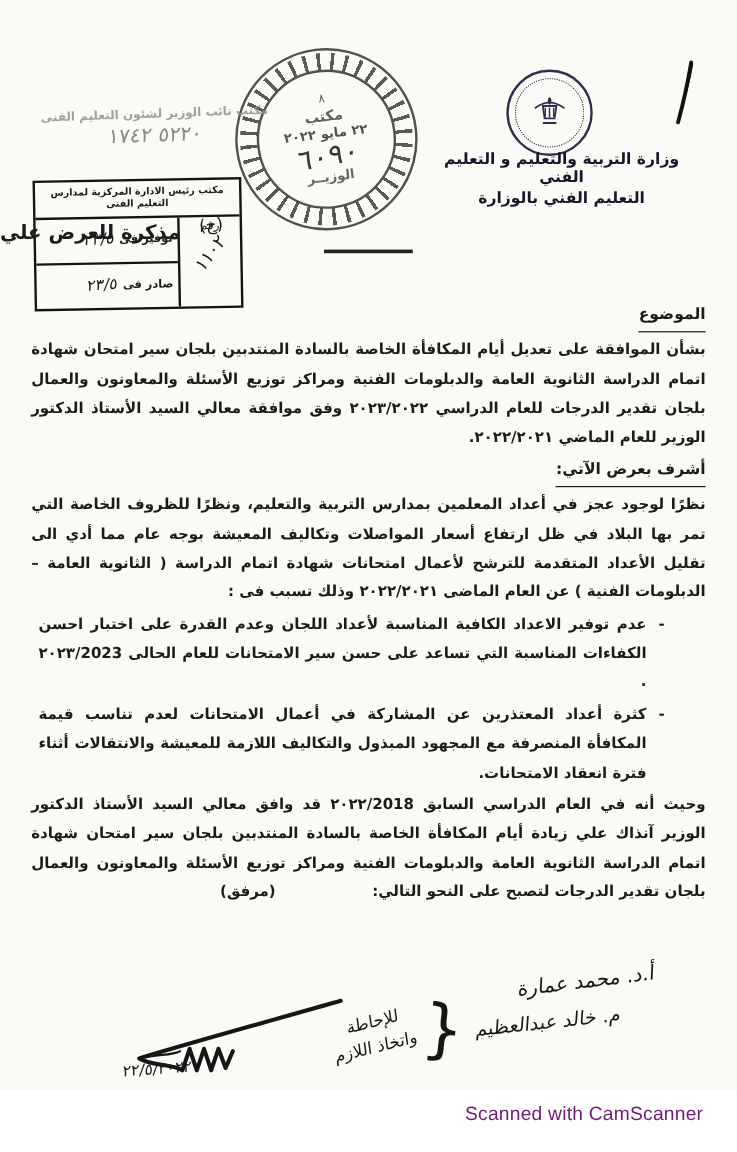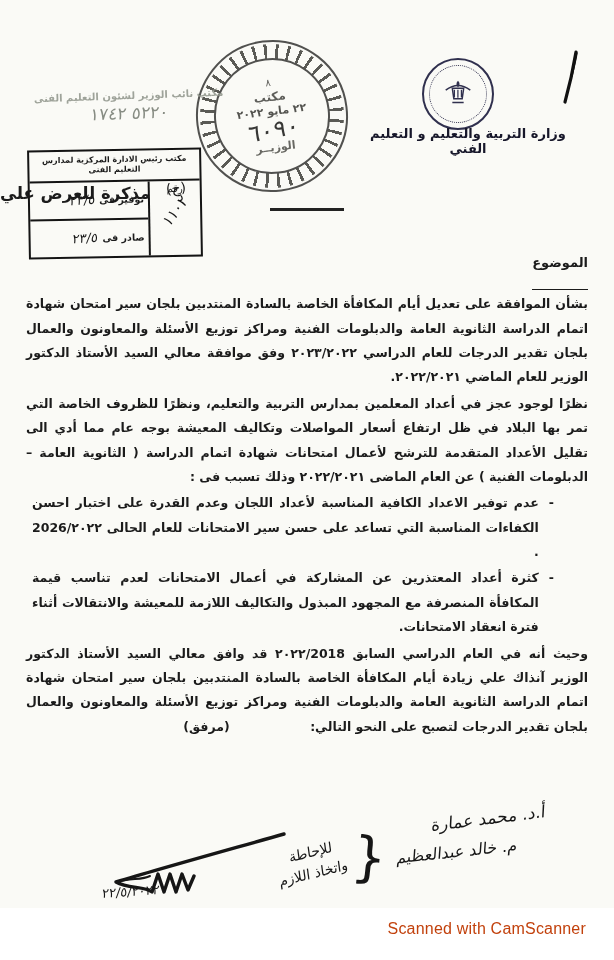--- a/index.html
+++ b/index.html
@@ -87,41 +87,41 @@
   .title .t2{font-size:15px;font-weight:800;margin-top:6px;}
   .title .rule{width:74px;height:3px;background:#222;margin:5px auto 0;}
   
   .doc-body{
     position:absolute;left:26px;right:26px;top:250px;
     direction:rtl;text-align:justify;
     font-size:12.5px;font-weight:700;line-height:1.95;color:#1b1b1b;
   }
   .subject-label,.present-label{
     display:inline-block;font-size:13px;font-weight:800;
-    border-bottom:1.8px solid #1b1b1b;padding-bottom:14px;margin-bottom:2px;
+    border-bottom:1.8px solid #1b1b1b;padding-bottom:1px;margin-bottom:2px;
   }
   .para{margin:0 0 2px;}
   .bullet-row{display:flex;direction:rtl;gap:10px;margin:2px 34px 2px 6px;}
   .bullet-row .dash{flex:0 0 auto;font-weight:800;}
   .bullet-row .btext{text-align:justify;}
   .attach{margin-right:76px;}
   
   .hand{font-weight:400;color:#161616;}
   .sig1{position:absolute;right:68px;top:808px;font-size:17px;transform:rotate(-7deg) skewX(-10deg);z-index:6;}
   .sig2{position:absolute;right:96px;top:842px;font-size:16px;transform:rotate(-6deg) skewX(-10deg);z-index:6;}
   .sig-brace{position:absolute;left:352px;top:826px;font-size:54px;font-weight:400;transform:rotate(6deg);z-index:6;}
   .sig-note{position:absolute;left:266px;top:842px;width:92px;text-align:center;
     font-size:14px;transform:rotate(-14deg) skewX(-6deg);line-height:1.5;z-index:6;direction:rtl;}
   .scribble{position:absolute;left:92px;top:826px;z-index:6;}
   .sig-date{position:absolute;left:102px;top:884px;font-size:13px;transform:rotate(-4deg) skewX(-8deg);z-index:6;}
   
   .cam-strip{position:absolute;left:0;right:0;bottom:0;height:52px;background:#ffffff;}
   .cam-text{
     position:absolute;right:28px;bottom:22px;
-    font-family:"Liberation Sans",sans-serif;font-size:16px;color:#c2410c;letter-spacing:.2px;
+    font-family:"Liberation Sans",sans-serif;font-size:16px;color:#701a75;letter-spacing:.2px;
   }
 </style>
 </head>
 <body>
 
 <div class="page">
 
   <div class="pen-mark">
     <svg width="36" height="60" viewBox="0 0 36 60">
       <path d="M16 2 C14 14 10 34 5 52" fill="none" stroke="#111" stroke-width="3.2" stroke-linecap="round"></path>
@@ -146,20 +146,21 @@
       <path d="M18 4 c2.2 1.8 2.2 5 0 7 c-2.2 -2 -2.2 -5.2 0 -7 z" fill="#30304e"></path>
       <path d="M12 12 h12 l-1.6 11 h-8.8 z" fill="none" stroke="#30304e" stroke-width="1.6"></path>
       <path d="M14.2 13.5 v8 M17.9 13.5 v8.6 M21.6 13.5 v8" stroke="#30304e" stroke-width="1.3"></path>
       <path d="M5 14 q13 -10 26 0" fill="none" stroke="#30304e" stroke-width="1.6"></path>
       <path d="M12 27 h12" stroke="#30304e" stroke-width="1.6"></path>
     </svg>
   </div>
 
   <div class="ministry">
     <div class="l1">وزارة التربية والتعليم و التعليم الفني</div>
+    <div class="l2">التعليم الفني بالوزارة</div>
   </div>
 
   <div class="faded-stamp">
     <div class="f1">مكتب نائب الوزير لشئون التعليم الفنى</div>
     <div class="f2 hand">٥٢٢٠ ١٧٤٢</div>
   </div>
 
   <div class="desk-stamp">
     <div class="ds-title">مكتب رئيس الادارة المركزية لمدارس التعليم الفنى</div>
     <div class="ds-body">
@@ -183,25 +184,26 @@
   <div class="margin-note hand">(ح)</div>
 
   <div class="title">
     <div class="t1">مذكرة للعرض علي</div>
     <div class="rule"></div>
   </div>
 
   <div class="doc-body">
     <div><span class="subject-label">الموضوع</span></div>
     <p class="para">بشأن الموافقة على تعديل أيام المكافأة الخاصة بالسادة المنتدبين بلجان سير امتحان شهادة اتمام الدراسة الثانوية العامة والدبلومات الفنية ومراكز توزيع الأسئلة والمعاونون والعمال بلجان تقدير الدرجات للعام الدراسي ٢٠٢٣/٢٠٢٢ وفق موافقة معالي السيد الأستاذ الدكتور الوزير للعام الماضي ٢٠٢٢/٢٠٢١.</p>
+    <div><span class="present-label">أشرف بعرض الآتي:</span></div>
     <p class="para">نظرًا لوجود عجز في أعداد المعلمين بمدارس التربية والتعليم، ونظرًا للظروف الخاصة التي تمر بها البلاد في ظل ارتفاع أسعار المواصلات وتكاليف المعيشة بوجه عام مما أدي الى تقليل الأعداد المتقدمة للترشح لأعمال امتحانات شهادة اتمام الدراسة ( الثانوية العامة – الدبلومات الفنية ) عن العام الماضى ٢٠٢٢/٢٠٢١ وذلك تسبب فى :</p>
 
     <div class="bullet-row">
       <span class="dash">-</span>
-      <span class="btext">عدم توفير الاعداد الكافية المناسبة لأعداد اللجان وعدم القدرة على اختبار احسن الكفاءات المناسبة التي تساعد على حسن سير الامتحانات للعام الحالى 2026/٢٠٢٢ .</span>
+      <span class="btext">عدم توفير الاعداد الكافية المناسبة لأعداد اللجان وعدم القدرة على اختبار احسن الكفاءات المناسبة التي تساعد على حسن سير الامتحانات للعام الحالى ٢٠٢٣/2023 .</span>
     </div>
     <div class="bullet-row">
       <span class="dash">-</span>
       <span class="btext">كثرة أعداد المعتذرين عن المشاركة في أعمال الامتحانات لعدم تناسب قيمة المكافأة المنصرفة مع المجهود المبذول والتكاليف اللازمة للمعيشة والانتقالات أثناء فترة انعقاد الامتحانات.</span>
     </div>
 
     <p class="para"><span>وحيث أنه في العام الدراسي السابق ٢٠٢٢/2018 قد وافق معالي السيد الأستاذ الدكتور الوزير آنذاك علي زيادة أيام المكافأة الخاصة بالسادة المنتدبين بلجان سير امتحان شهادة اتمام الدراسة الثانوية العامة والدبلومات الفنية ومراكز توزيع الأسئلة والمعاونون والعمال بلجان تقدير الدرجات لتصبح على النحو التالي:</span>
       <span class="attach">(مرفق)</span></p>
 
   </div>

